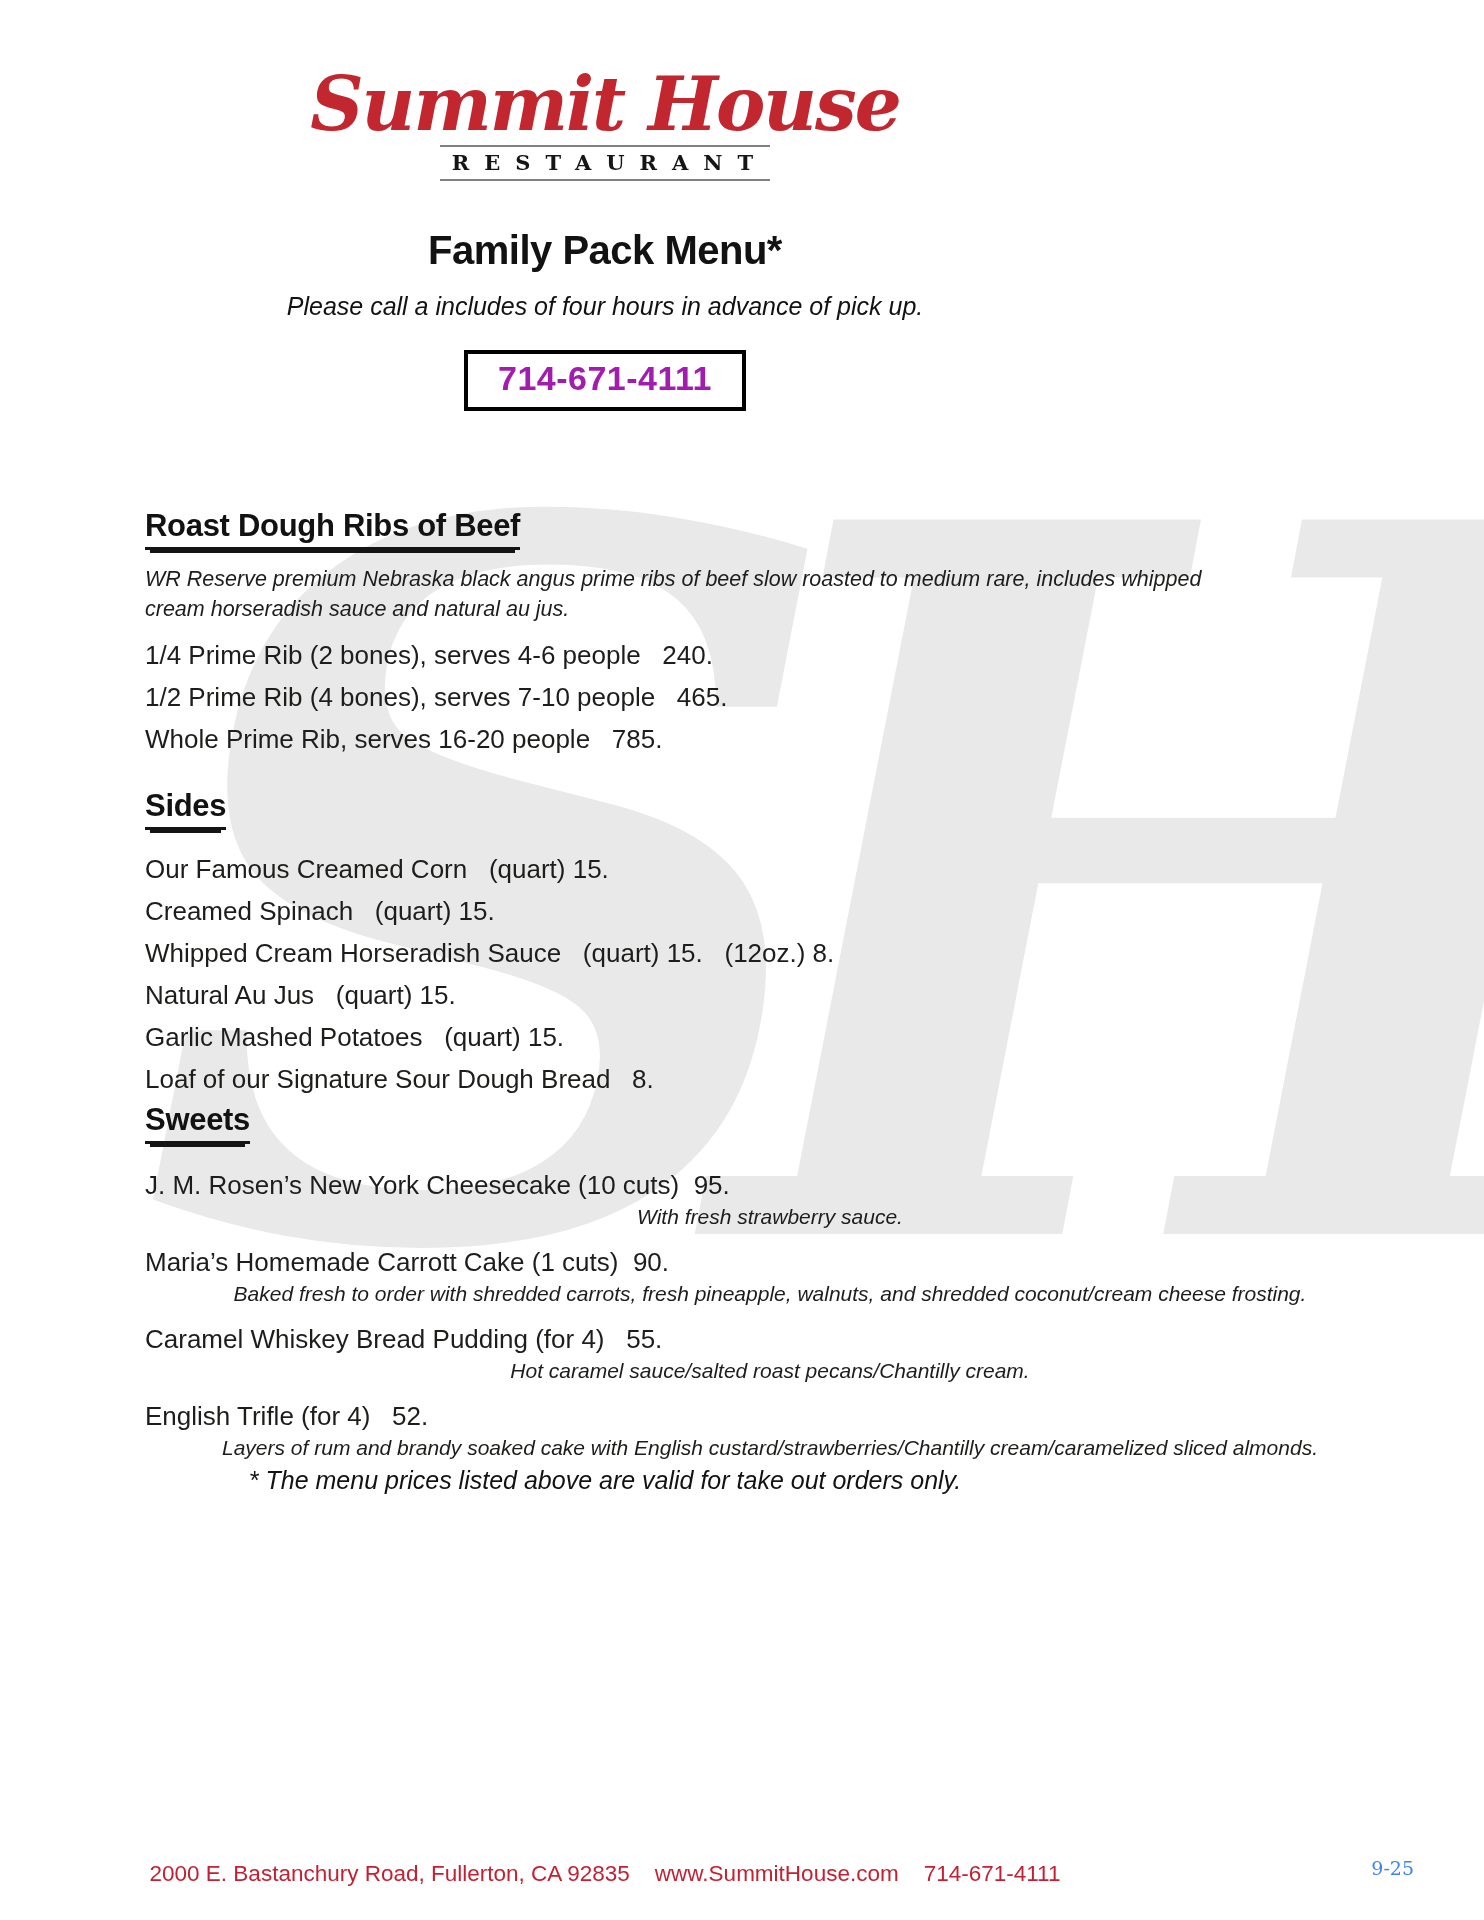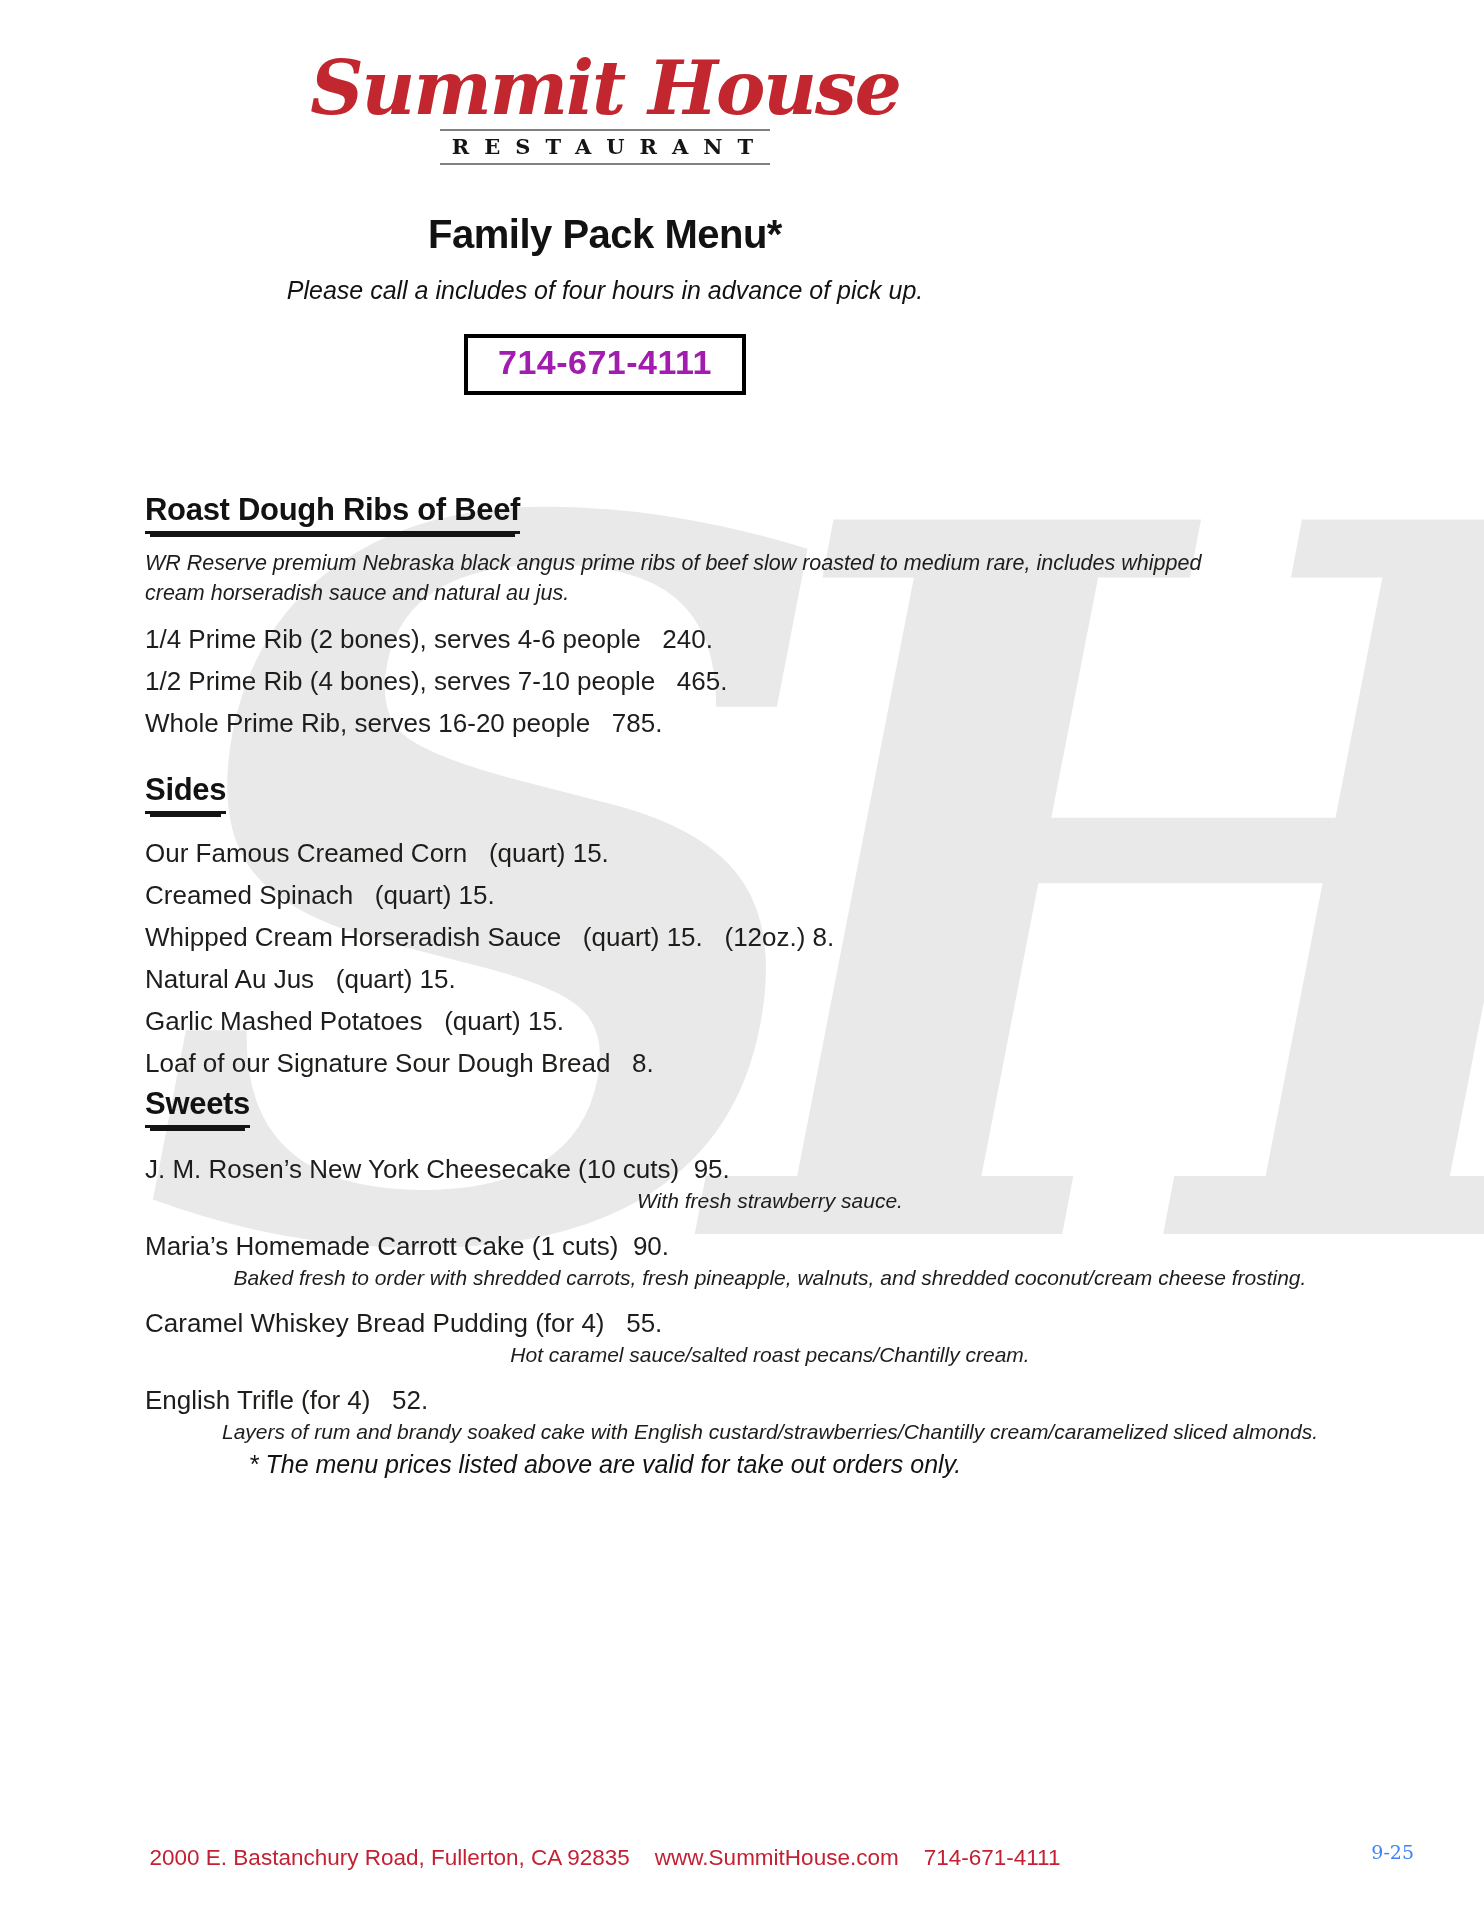--- a/index.html
+++ b/index.html
@@ -7,21 +7,21 @@
     width:1484px;height:1920px;position:relative;background:#ffffff;
     font-family:"Liberation Sans", sans-serif;color:#1d1d1b;overflow:hidden;
     --logo-red:#c2262e; --footer-red:#c32133; --ink:#1d1d1b; --rule:#808080; --watermark:#e9e9e9;
   }
   .watermark{
     position:absolute;top:400px;left:140px;z-index:0;
     font-family:"DejaVu Serif", serif;font-style:italic;font-weight:bold;
     font-size:980px;line-height:1;color:var(--watermark);letter-spacing:-130px;
     user-select:none;pointer-events:none;
   }
-  .page{position:absolute;inset:0;z-index:1;}
+  .page{position:absolute;inset:0;z-index:1;margin-top:16px;}
   .center-col{position:absolute;left:0;width:1210px;text-align:center;}
 
   
   .logo-block{top:48px;}
   .logo-script{
     font-family:"DejaVu Serif", serif;font-style:italic;font-weight:bold;
     font-size:74px;line-height:1.1;color:var(--logo-red);letter-spacing:-2px;
   }
   .logo-band{
     display:inline-block;margin-top:0px;

